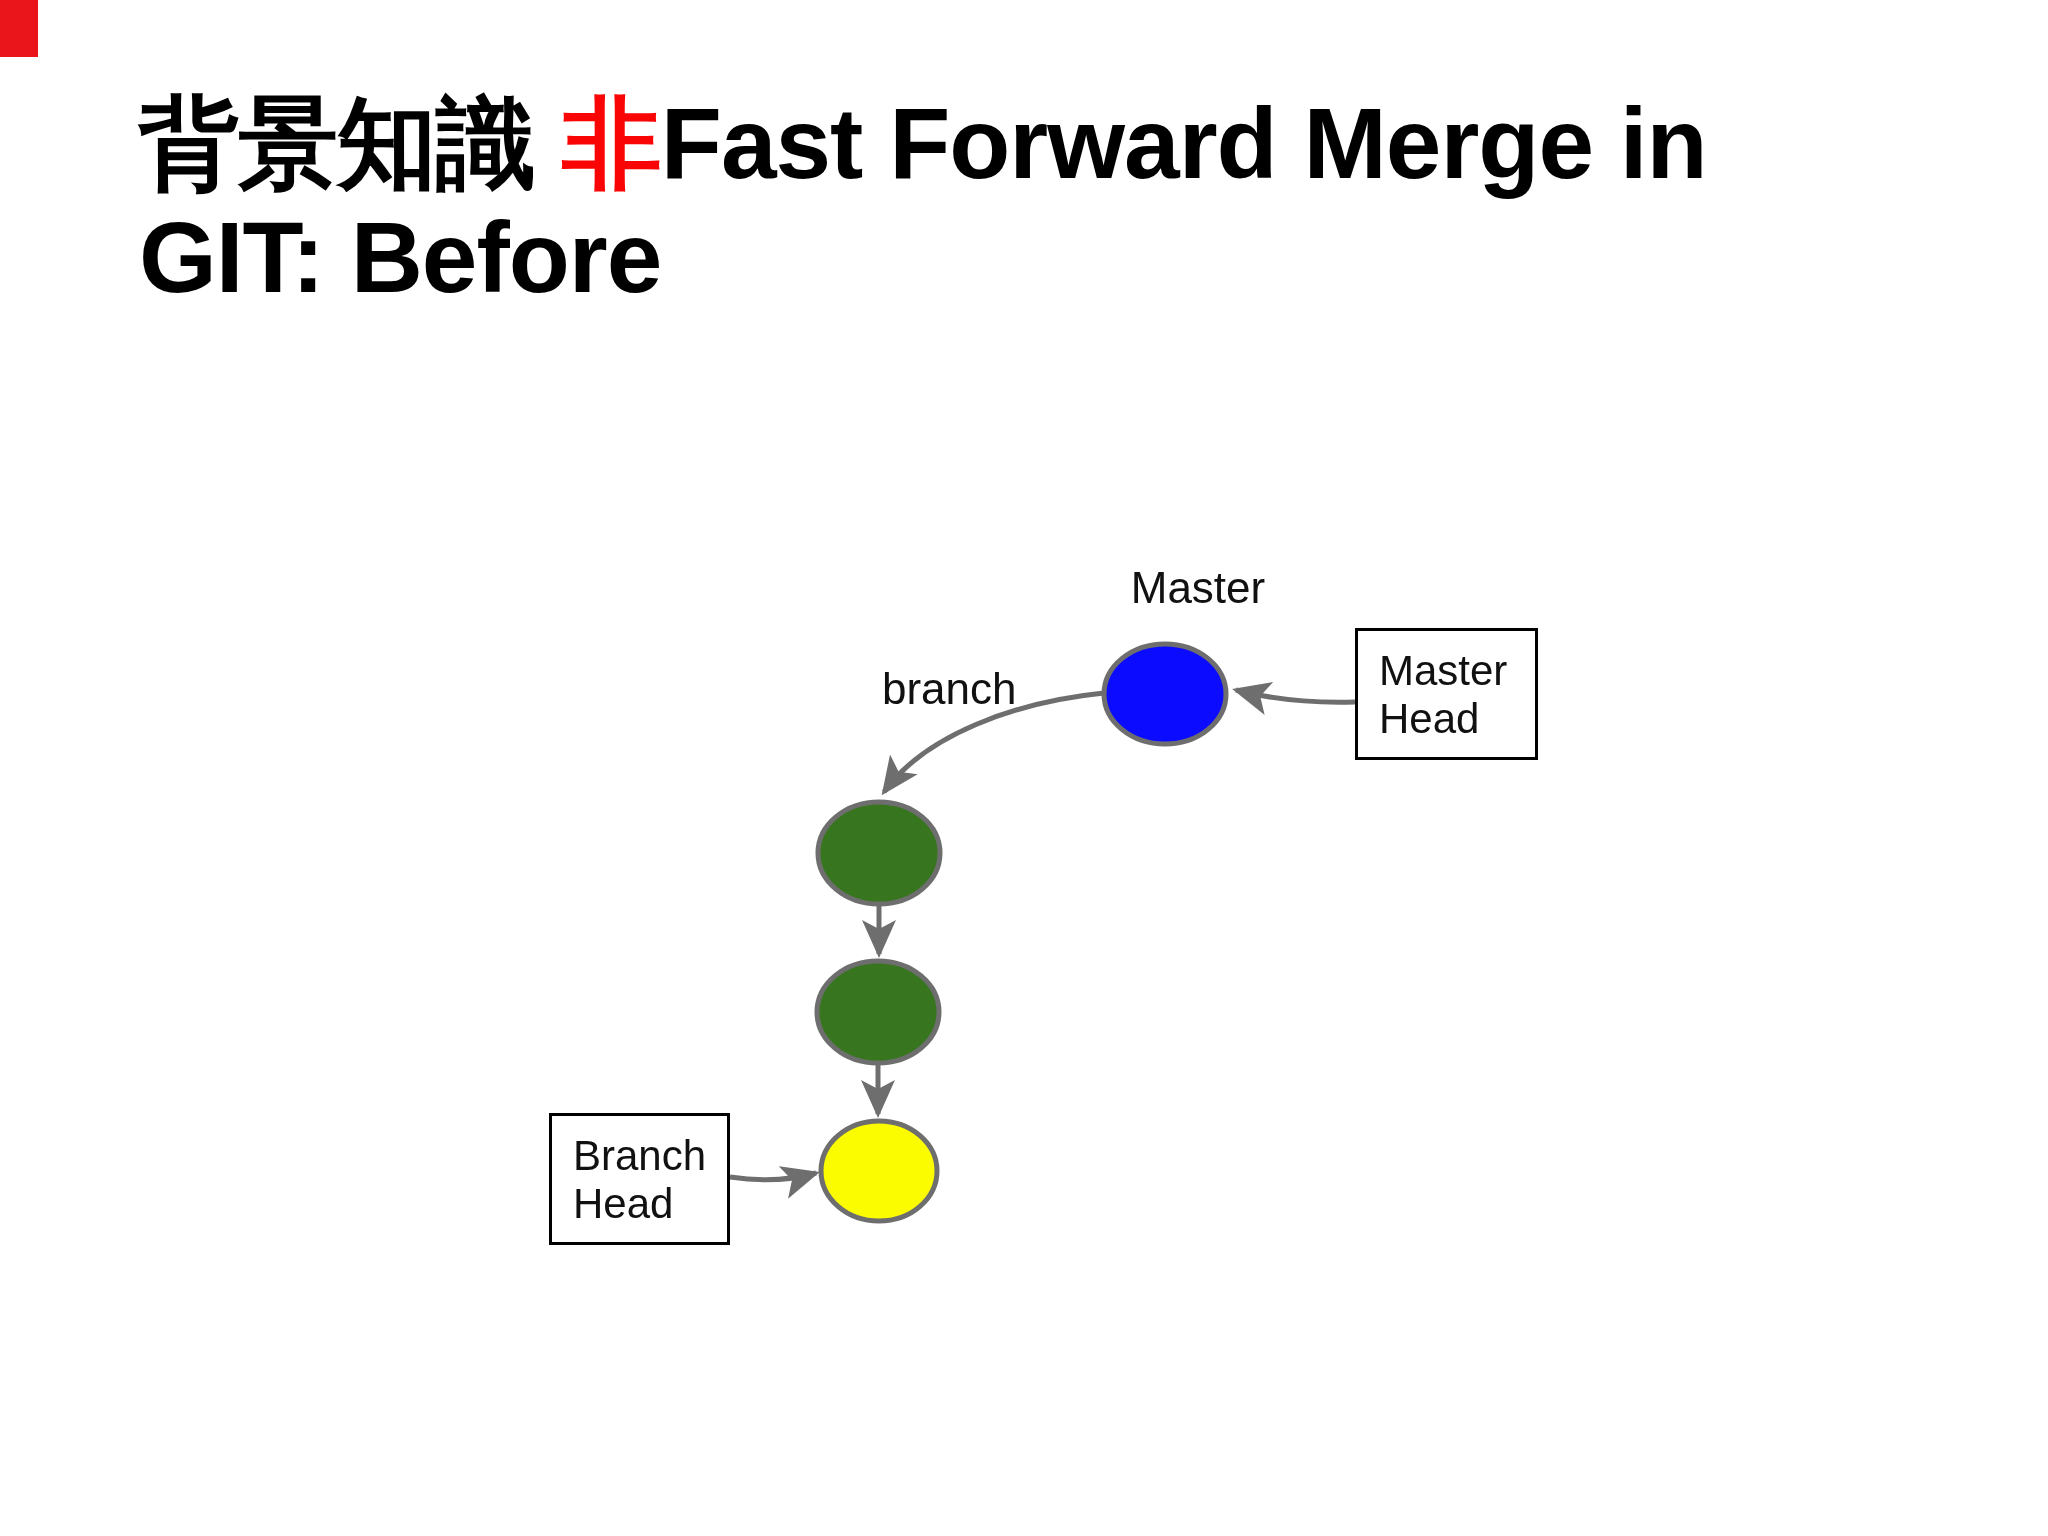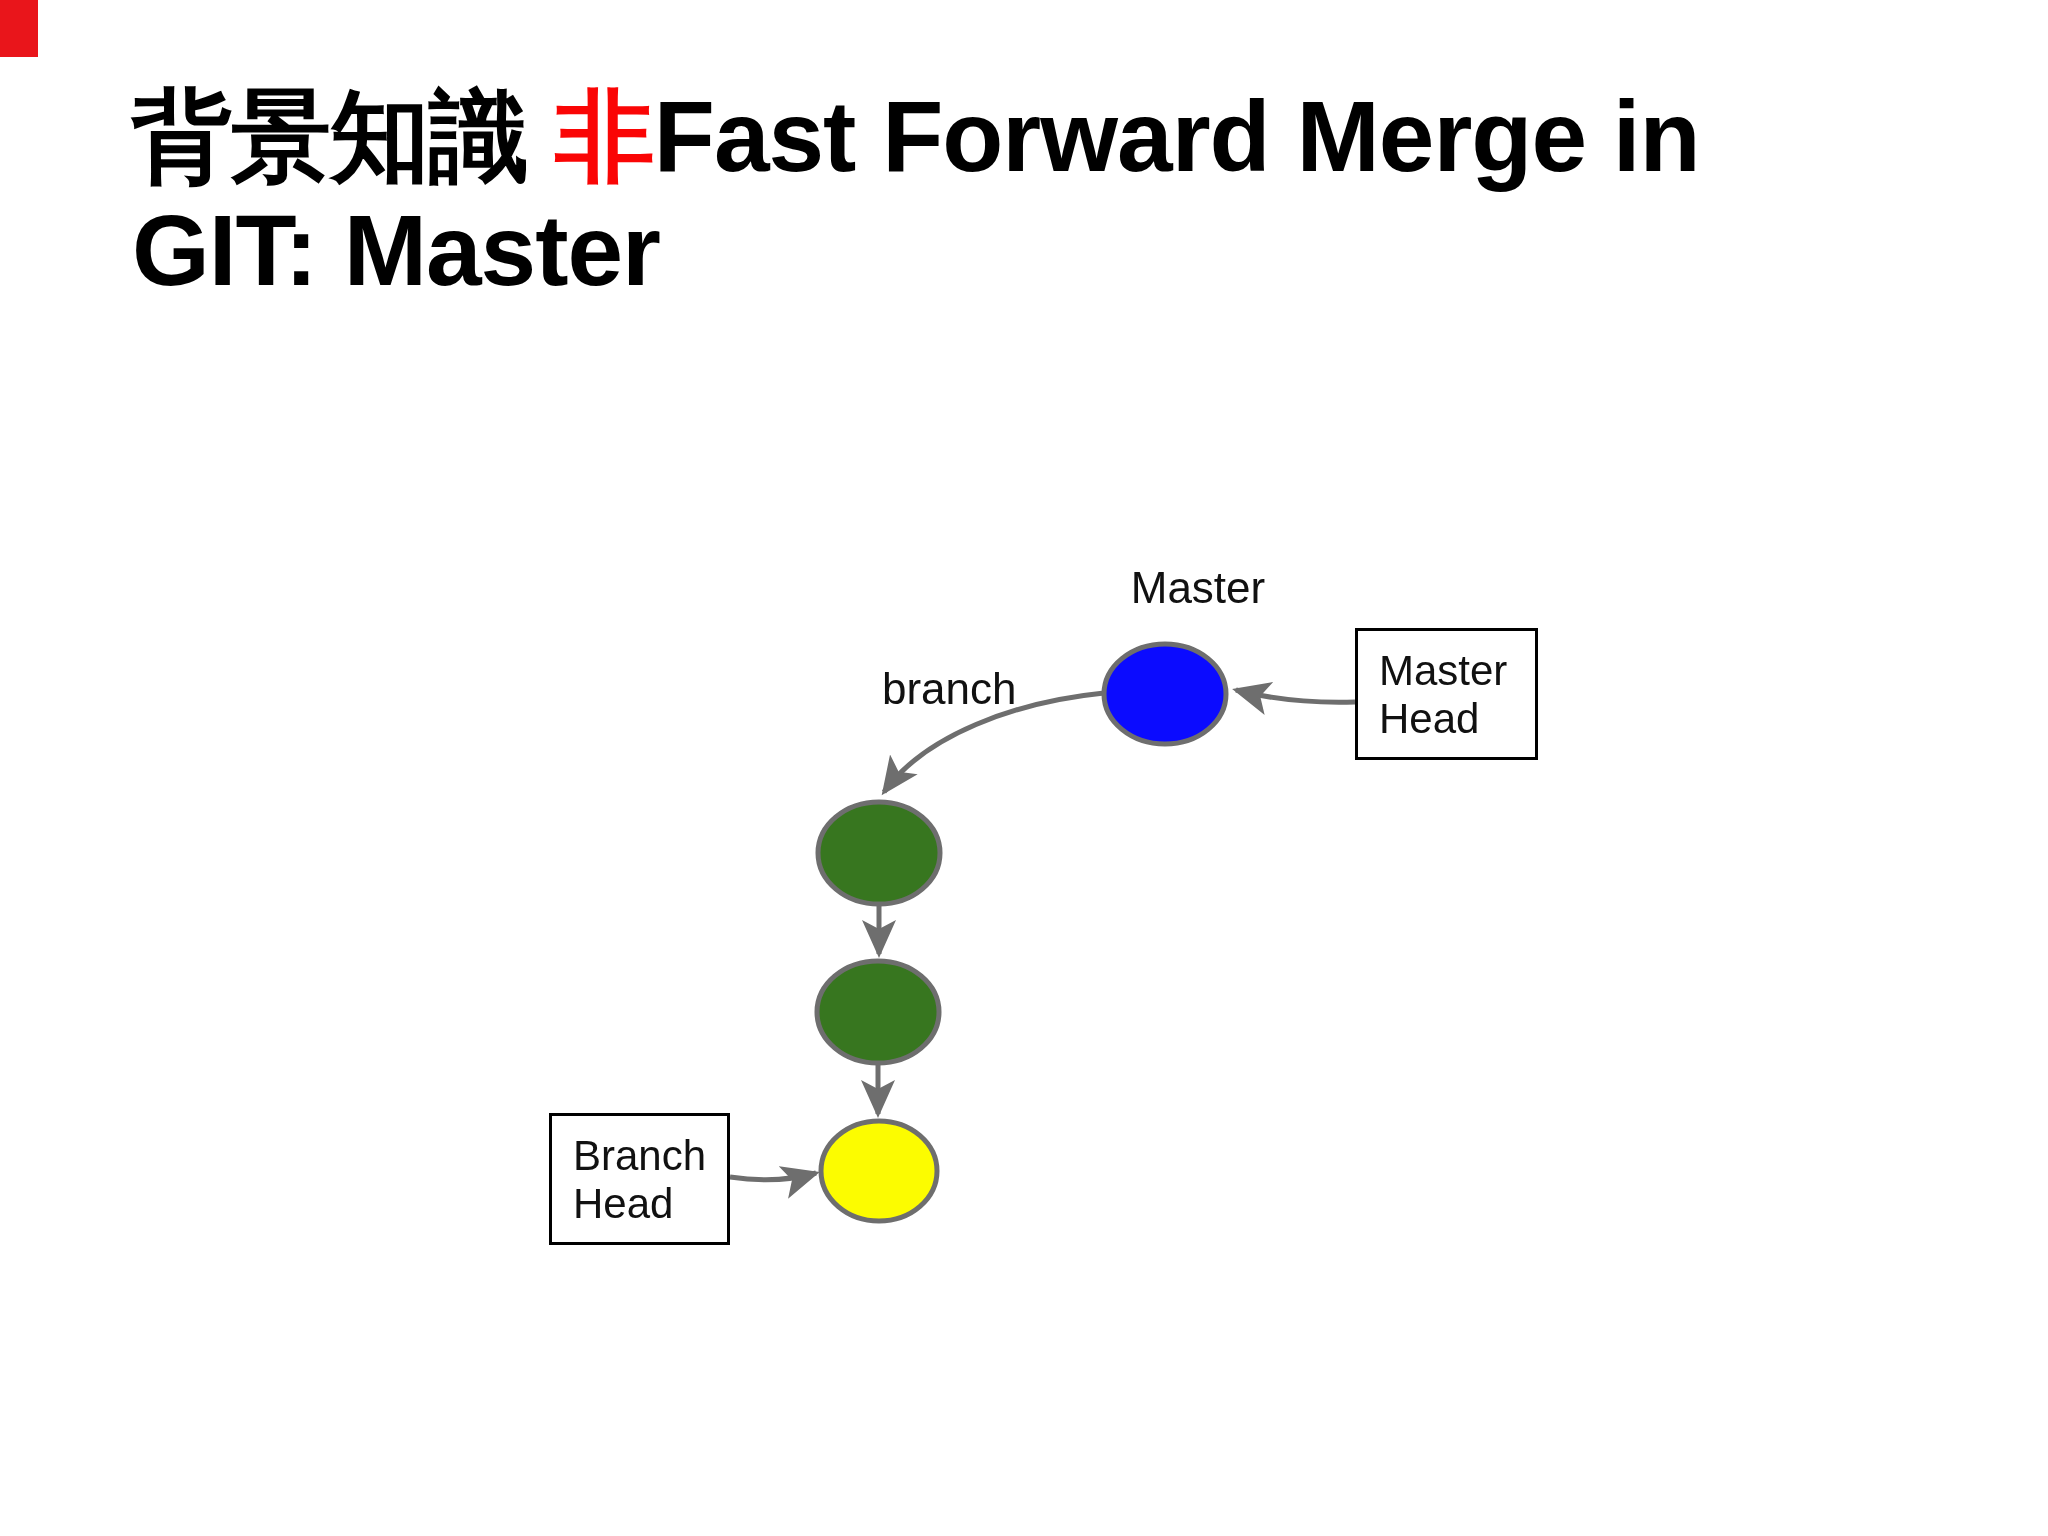--- a/index.html
+++ b/index.html
@@ -13,21 +13,21 @@
     width: 2048px; height: 1536px;
     overflow: hidden;
     background: #ffffff;
   }
   .corner-mark {
     position: absolute; left: 0; top: 0;
     width: 38px; height: 57px;
   }
   .title {
     position: absolute; left: 123px; top: 70px;
-    margin: 9px;
+    margin: 16px;
     font-size: 100px; font-weight: bold;
     line-height: 114px; letter-spacing: -1px;
     color: #000000; white-space: nowrap;
   }
   .title .t-line { display: block; }
   .diagram-svg { position: absolute; left: 0; top: 0; }
   .node-label {
     position: absolute;
     font-size: 44px; color: #111111;
     white-space: nowrap;
@@ -47,21 +47,21 @@
 </style>
 </head>
 <body>
 
 <div class="slide">
 
   <div class="corner-mark" style="background-color: rgb(233, 21, 27);"></div>
 
   <h1 class="title">
     <span class="t-line"><span style="color: rgb(0, 0, 0);">背景知識 </span><span style="color: rgb(250, 5, 5);">非</span><span style="color: rgb(0, 0, 0);">Fast Forward Merge in</span></span>
-    <span class="t-line">GIT: Master</span>
+    <span class="t-line">GIT: Before</span>
   </h1>
 
   <svg class="diagram-svg" width="2048" height="1536" viewBox="0 0 2048 1536">
     <defs>
       <marker id="arrow" markerUnits="userSpaceOnUse" markerWidth="44" markerHeight="36" refX="34" refY="17" orient="auto">
         <path d="M 0 0 L 38 17 L 0 34 L 9 17 Z" fill="#6e6e6e"></path>
       </marker>
     </defs>
 
     <path d="M 1355 702 Q 1290 704 1236 690" fill="none" stroke="#6e6e6e" stroke-width="5" marker-end="url(#arrow)"></path>

